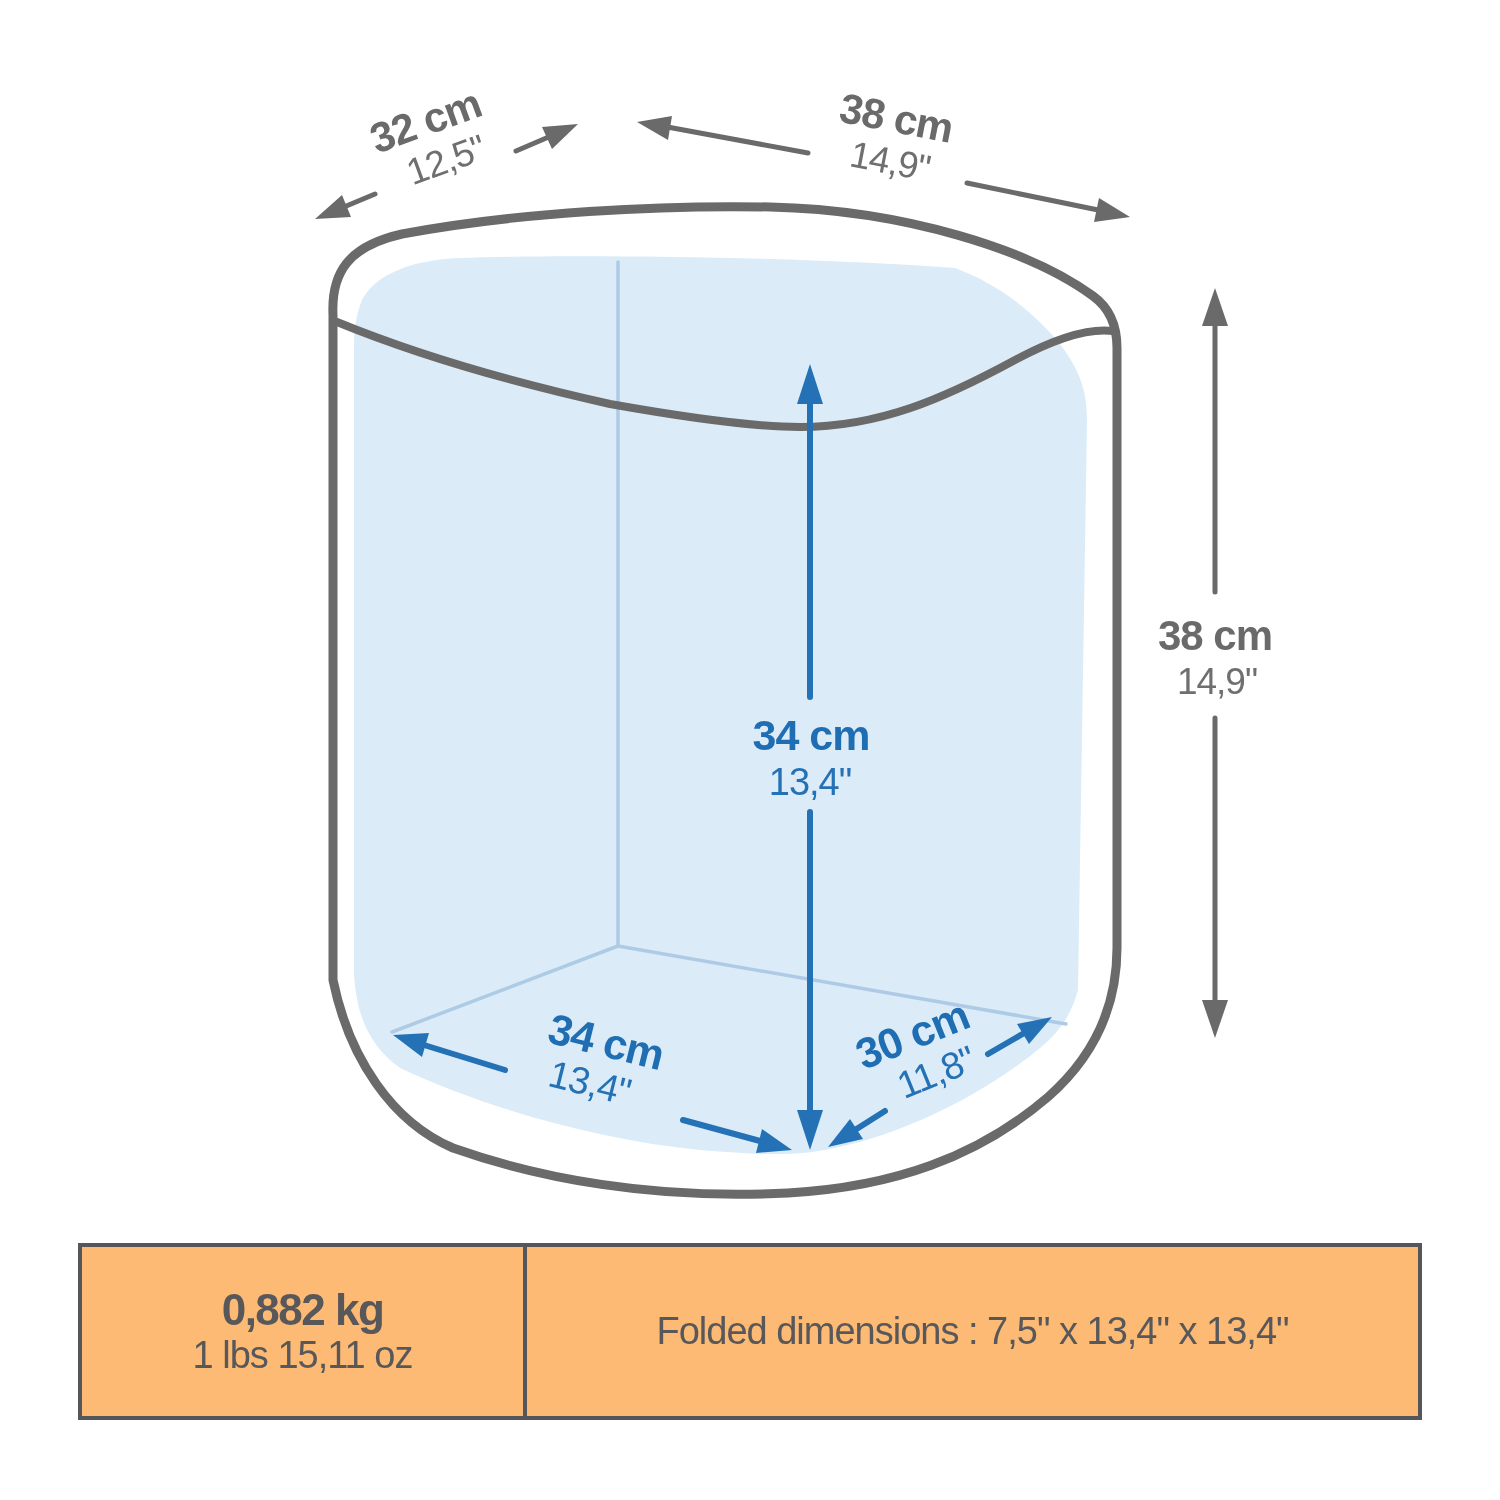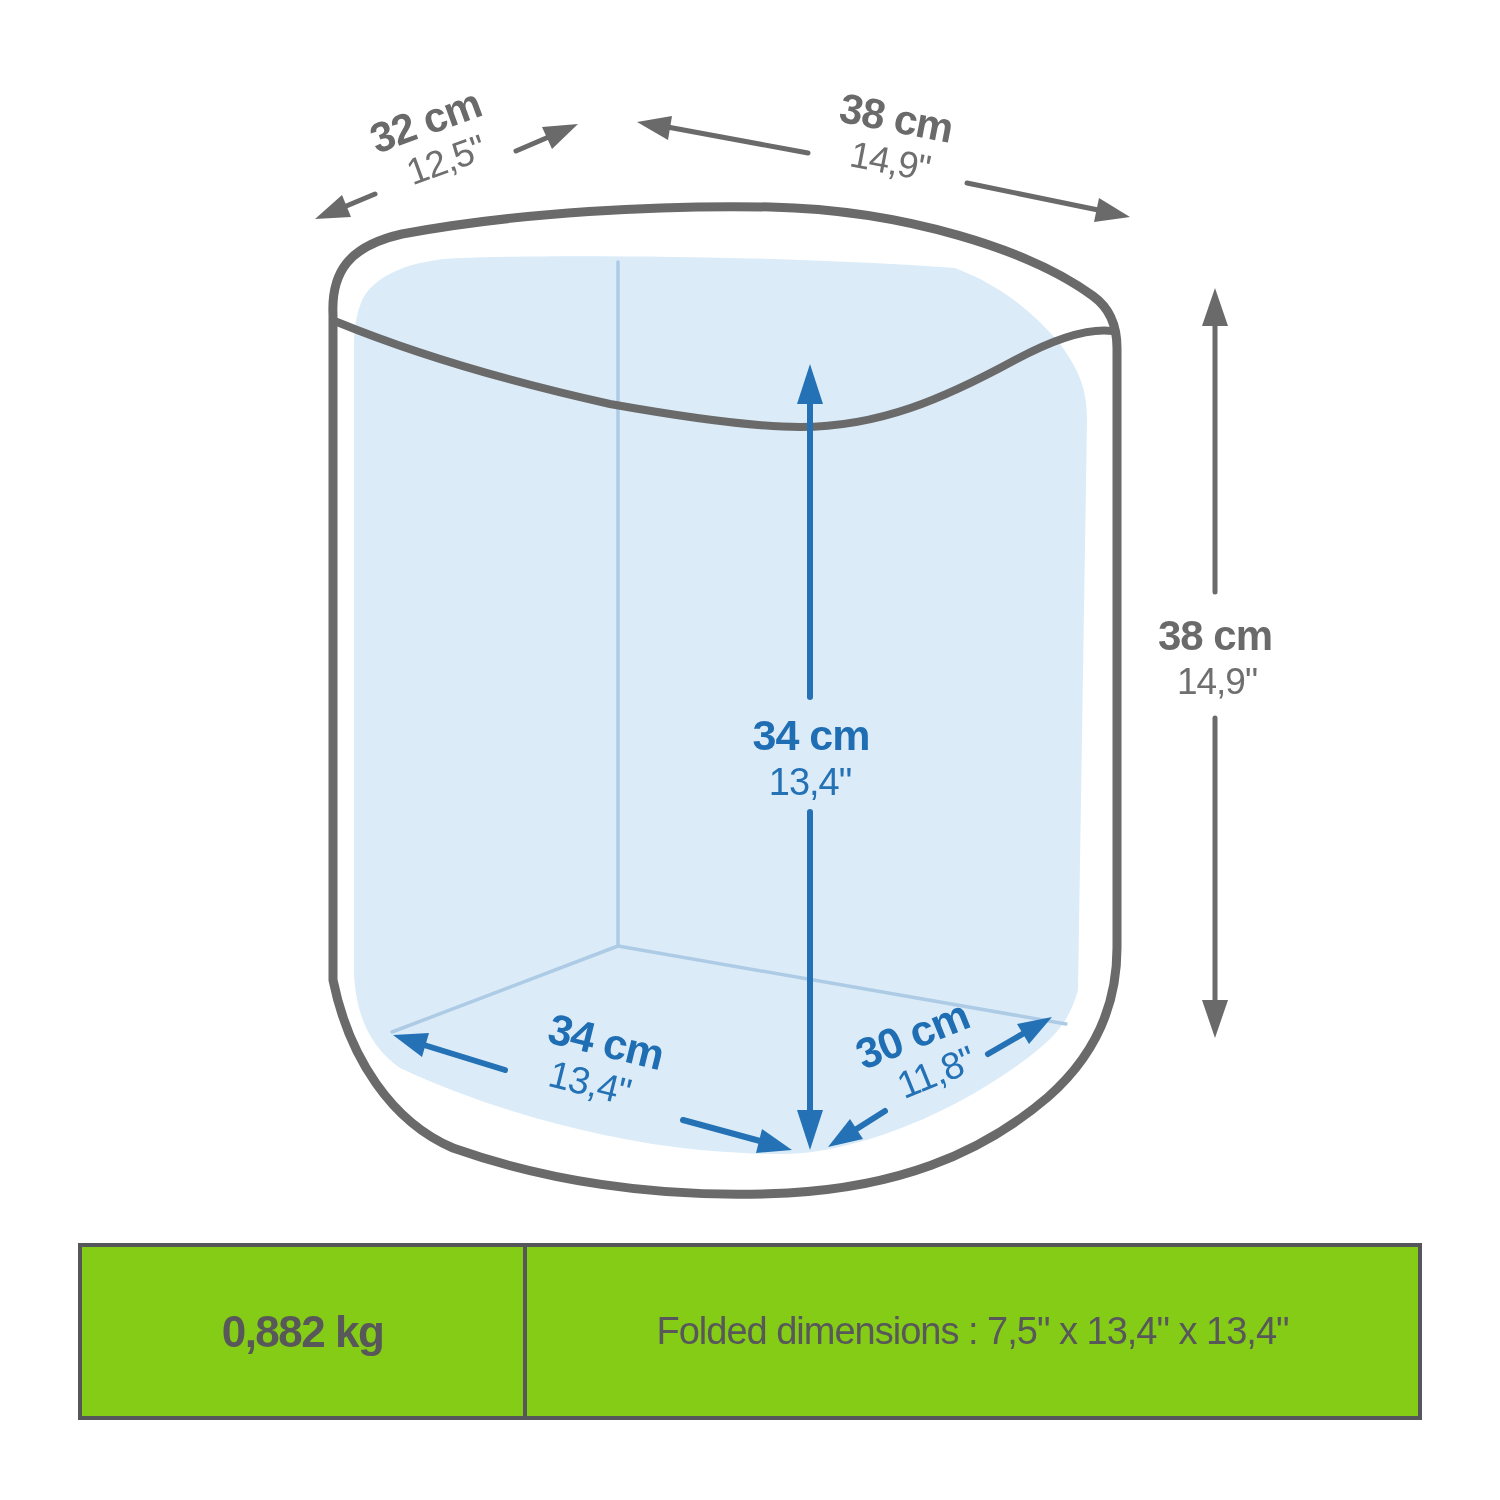--- a/index.html
+++ b/index.html
@@ -19,21 +19,21 @@
   .lbl-blue-b{font-size:43px;font-weight:700;fill:#1f6eb3;letter-spacing:-1px;text-anchor:middle;}
   .lbl-blue-r{font-size:38px;font-weight:400;fill:#2472b5;letter-spacing:-1px;text-anchor:middle;}
 
   
   .spec-table{
     position:absolute;left:78px;top:1243px;
     width:1344px;height:177px;
     border:4px solid #55565a;
     box-sizing:border-box;
     display:flex;
-    background:#84cc16;
+    background:#fdba74;
   }
   .spec-cell{
     display:flex;flex-direction:column;
     justify-content:center;align-items:center;
     text-align:center;
     color:#58585a;
   }
   .spec-cell.weight{width:445px;border-right:4px solid #55565a;box-sizing:border-box;}
   .spec-cell.folded{flex:1;}
   .spec-primary{font-size:44px;font-weight:700;letter-spacing:-1.5px;line-height:1.12;}
@@ -163,19 +163,20 @@
 
     <g transform="translate(920,1054) rotate(-22)">
       <text class="lbl-blue-b" x="0" y="-6">30 cm</text>
       <text class="lbl-blue-r" x="8" y="36">11,8"</text>
     </g>
   </svg>
 
   <div class="spec-table">
     <div class="spec-cell weight">
       <div class="spec-primary">0,882 kg</div>
+      <div class="spec-secondary">1 lbs 15,11 oz</div>
     </div>
     <div class="spec-cell folded">
       <div class="spec-secondary">Folded dimensions : 7,5" x 13,4" x 13,4"</div>
     </div>
   </div>
 
 </div>
 
 </body></html>

